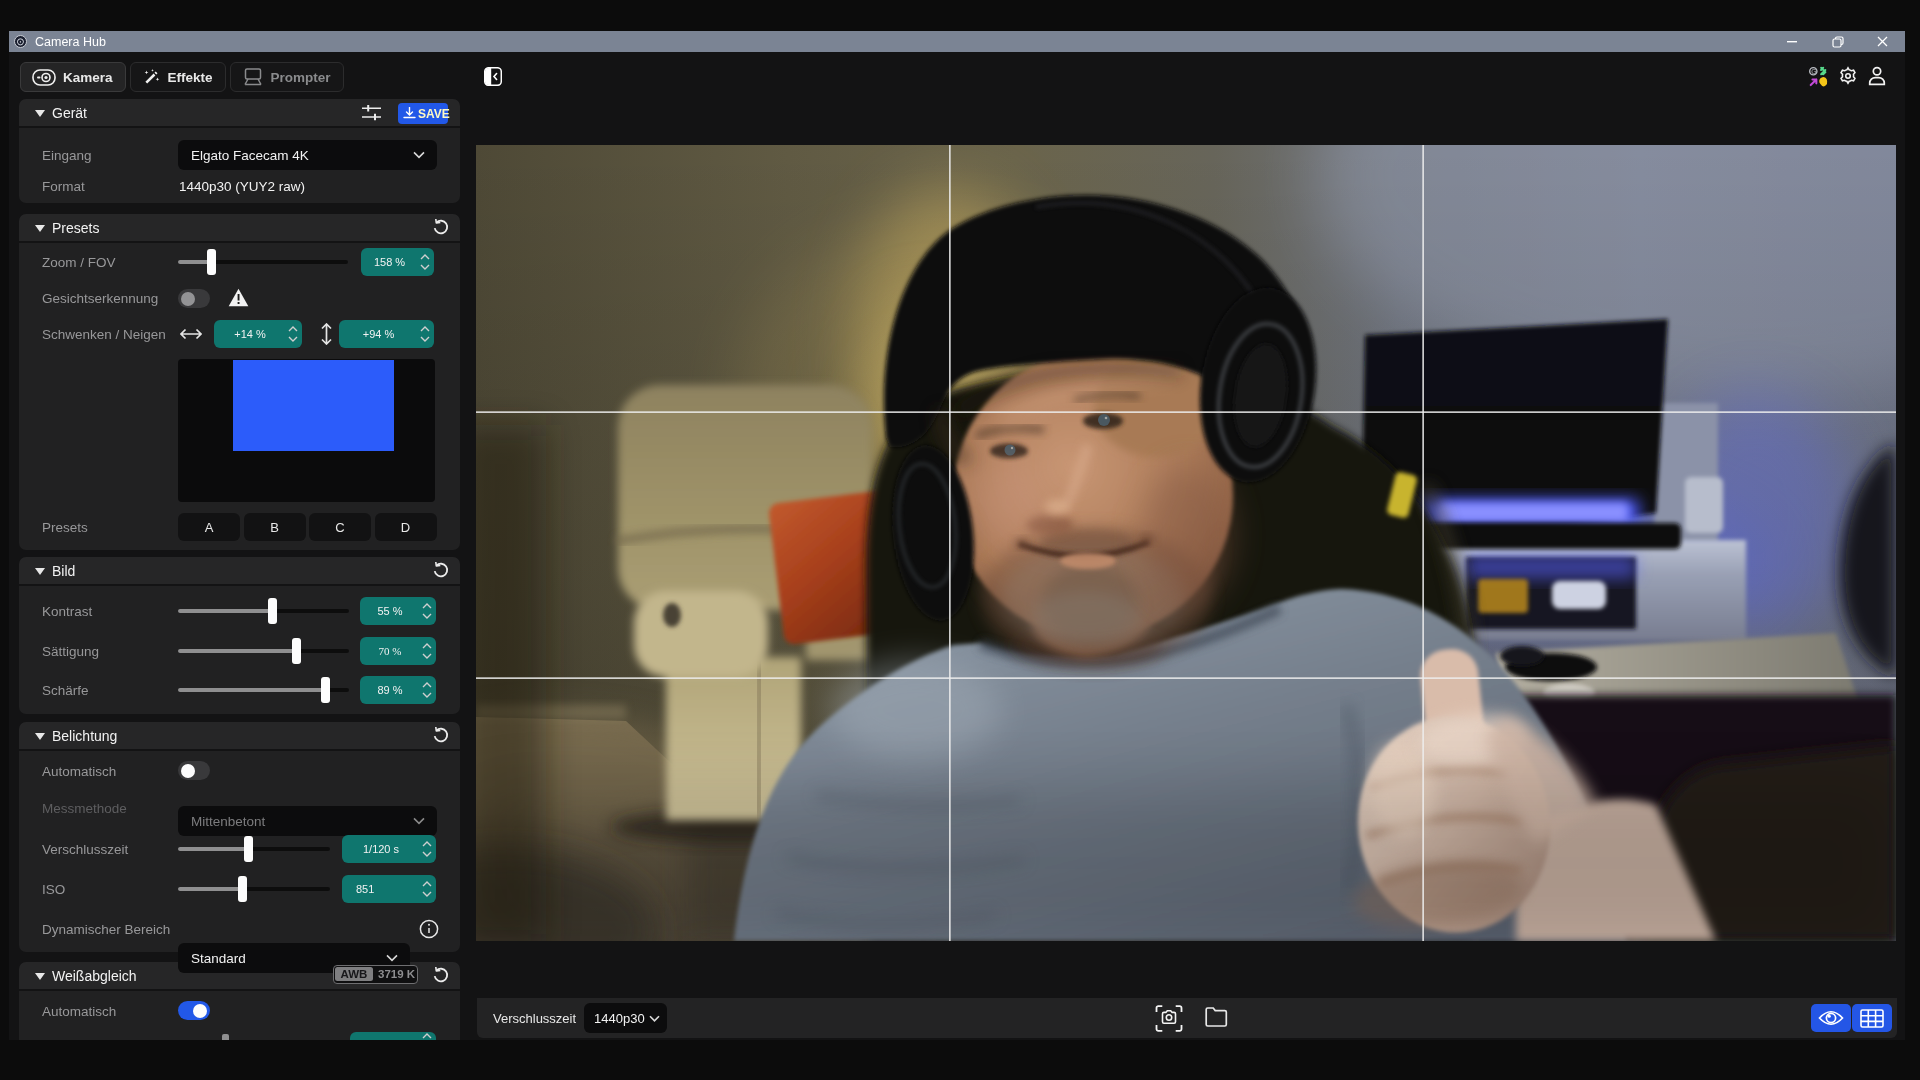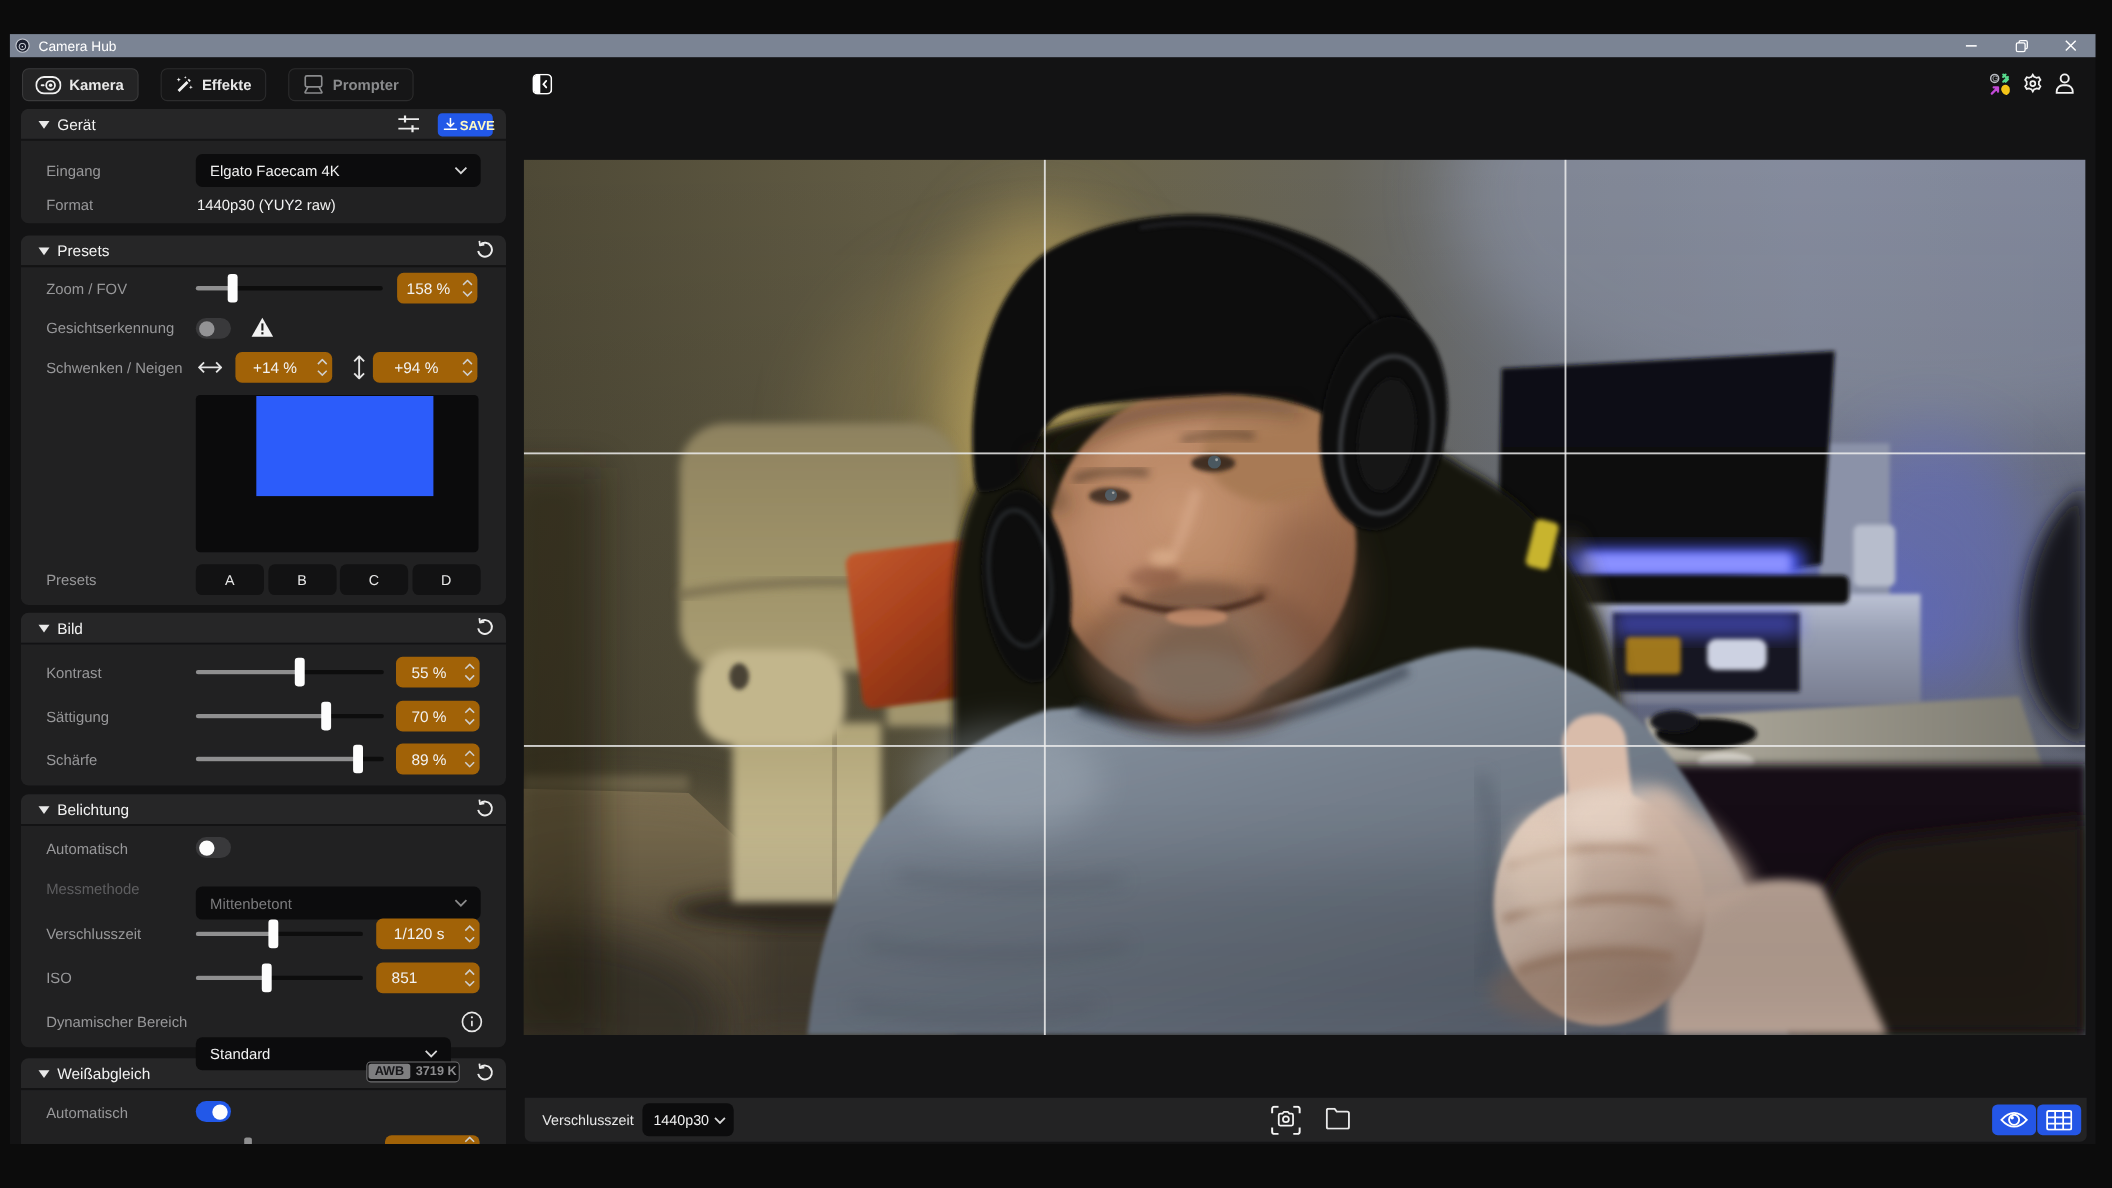--- a/index.html
+++ b/index.html
@@ -12,21 +12,21 @@
     display:flex; align-items:center;text-align:right; }
   .tb-icon { width:13px; height:13px; border-radius:50%; background:#1b2030; margin-left:5px;
     border:1px solid #c8ccd4; position:relative; }
   .tb-icon:after { content:"⊙"; color:#dfe3ea; font-size:10px; position:absolute; left:1.2px; top:-0.5px; }
   .tb-title { color:#fff; font-size:12.5px; margin-left:8px; }
   .tb-btns { position:absolute; right:0; top:0; height:21px; display:flex; align-items:center; }
   .tb-btn { width:45px; height:21px; display:flex; align-items:center; justify-content:center; color:#fff; }
   
   .tabs { position:absolute; left:11px; top:31px; display:flex; }
   .tab { height:30px; border:1px solid #2c2c2d; border-radius:6px; background:#161617;
-    display:flex; align-items:center; color:#e8e8e8; font-weight:bold; font-size:13.5px; margin-right:20px; }
+    display:flex; align-items:center; color:#e8e8e8; font-weight:bold; font-size:13.5px; margin-right:4px; }
   .tab.active { background:#242425; border-color:#3a3a3b; }
   .tab svg { margin:0 7px 0 11px; }
   .tab span { margin-right:12px; }
   .tab.dim { color:#8a8b8d; }
   
   .topicons { position:absolute; right:19px; top:34px; display:flex; align-items:center; gap:10px; }
   
   .collapse { position:absolute; left:475px; top:36px; }
   
   .sidebar { position:absolute; left:10px; top:68px; width:441px; height:941px; overflow:hidden; }
@@ -35,22 +35,22 @@
   .sb { position:absolute; left:0; width:441px; background:#212122; border-radius:0 0 7px 7px; }
   .tri { position:absolute; left:16px; width:0; height:0; border-left:5.5px solid transparent;
     border-right:5.5px solid transparent; border-top:7px solid #e8e8e8; }
   .hname { position:absolute; left:33px; color:#f2f2f2; font-size:14px; }
   .rlabel { position:absolute; left:23px; color:#98989a; font-size:13.5px; }
   .dropdown { position:absolute; background:#0c0c0d; border-radius:6px; height:30px;
     color:#f2f2f2; font-size:13.5px; display:flex; align-items:center; }
   .dropdown .txt { margin-left:13px; }
   .chev { position:absolute; right:12px; top:50%; transform:translateY(-50%); }
   
-  .numbox { position:absolute; height:30px; background:#a16207; border-radius:6px; color:#f2f2f2;
-    font-size:14px; }
+  .numbox { position:absolute; height:30px; background:#0f766e; border-radius:6px; color:#f2f2f2;
+    font-size:11px; }
   .numbox .num { position:absolute; left:0; right:16px; top:0; bottom:0; display:flex;
     align-items:center; justify-content:center; }
   .numbox .ud { position:absolute; right:2px; top:0; bottom:0; width:14px; display:flex;
     flex-direction:column; align-items:center; justify-content:center; gap:4px; }
   
   .slider { position:absolute; height:30px; }
   .slider .track { position:absolute; left:0; right:0; top:13px; height:4px; background:#0d0d0d; border-radius:2px; }
   .slider .fill { position:absolute; left:0; top:13px; height:4px; background:#8f8f90; border-radius:2px; }
   .slider .handle { position:absolute; top:2px; width:9px; height:26px; background:#fdfdfd; border-radius:3px; }
   
@@ -285,21 +285,21 @@
             <path d="M1 1 L5 5 L9 1"></path>
           </svg>
         </div>
     </div>
     <div class="rlabel" style="top:545px;">Sättigung</div>
     <div class="slider" style="left:159px;top:537px;width:171px;">
       <div class="track"></div>
         <div class="fill" style="width:118px;"></div>
         <div class="handle" style="left:114px;"></div>
     </div>
-    <div class="numbox" style="left:341px;top:538px;width:76px;height:28px;">
+    <div class="numbox" style="left:341px;top:538px;width:76px;height:28px;font-family:Liberation Serif, serif;">
       <div class="num">70 %</div>
       <div class="ud">
           <svg width="10" height="6" viewBox="0 0 10 6" fill="none" stroke="#cfcfcf" stroke-width="1.4">
             <path d="M1 5 L5 1 L9 5"></path>
           </svg>
           <svg width="10" height="6" viewBox="0 0 10 6" fill="none" stroke="#cfcfcf" stroke-width="1.4">
             <path d="M1 1 L5 5 L9 1"></path>
           </svg>
         </div>
     </div>

